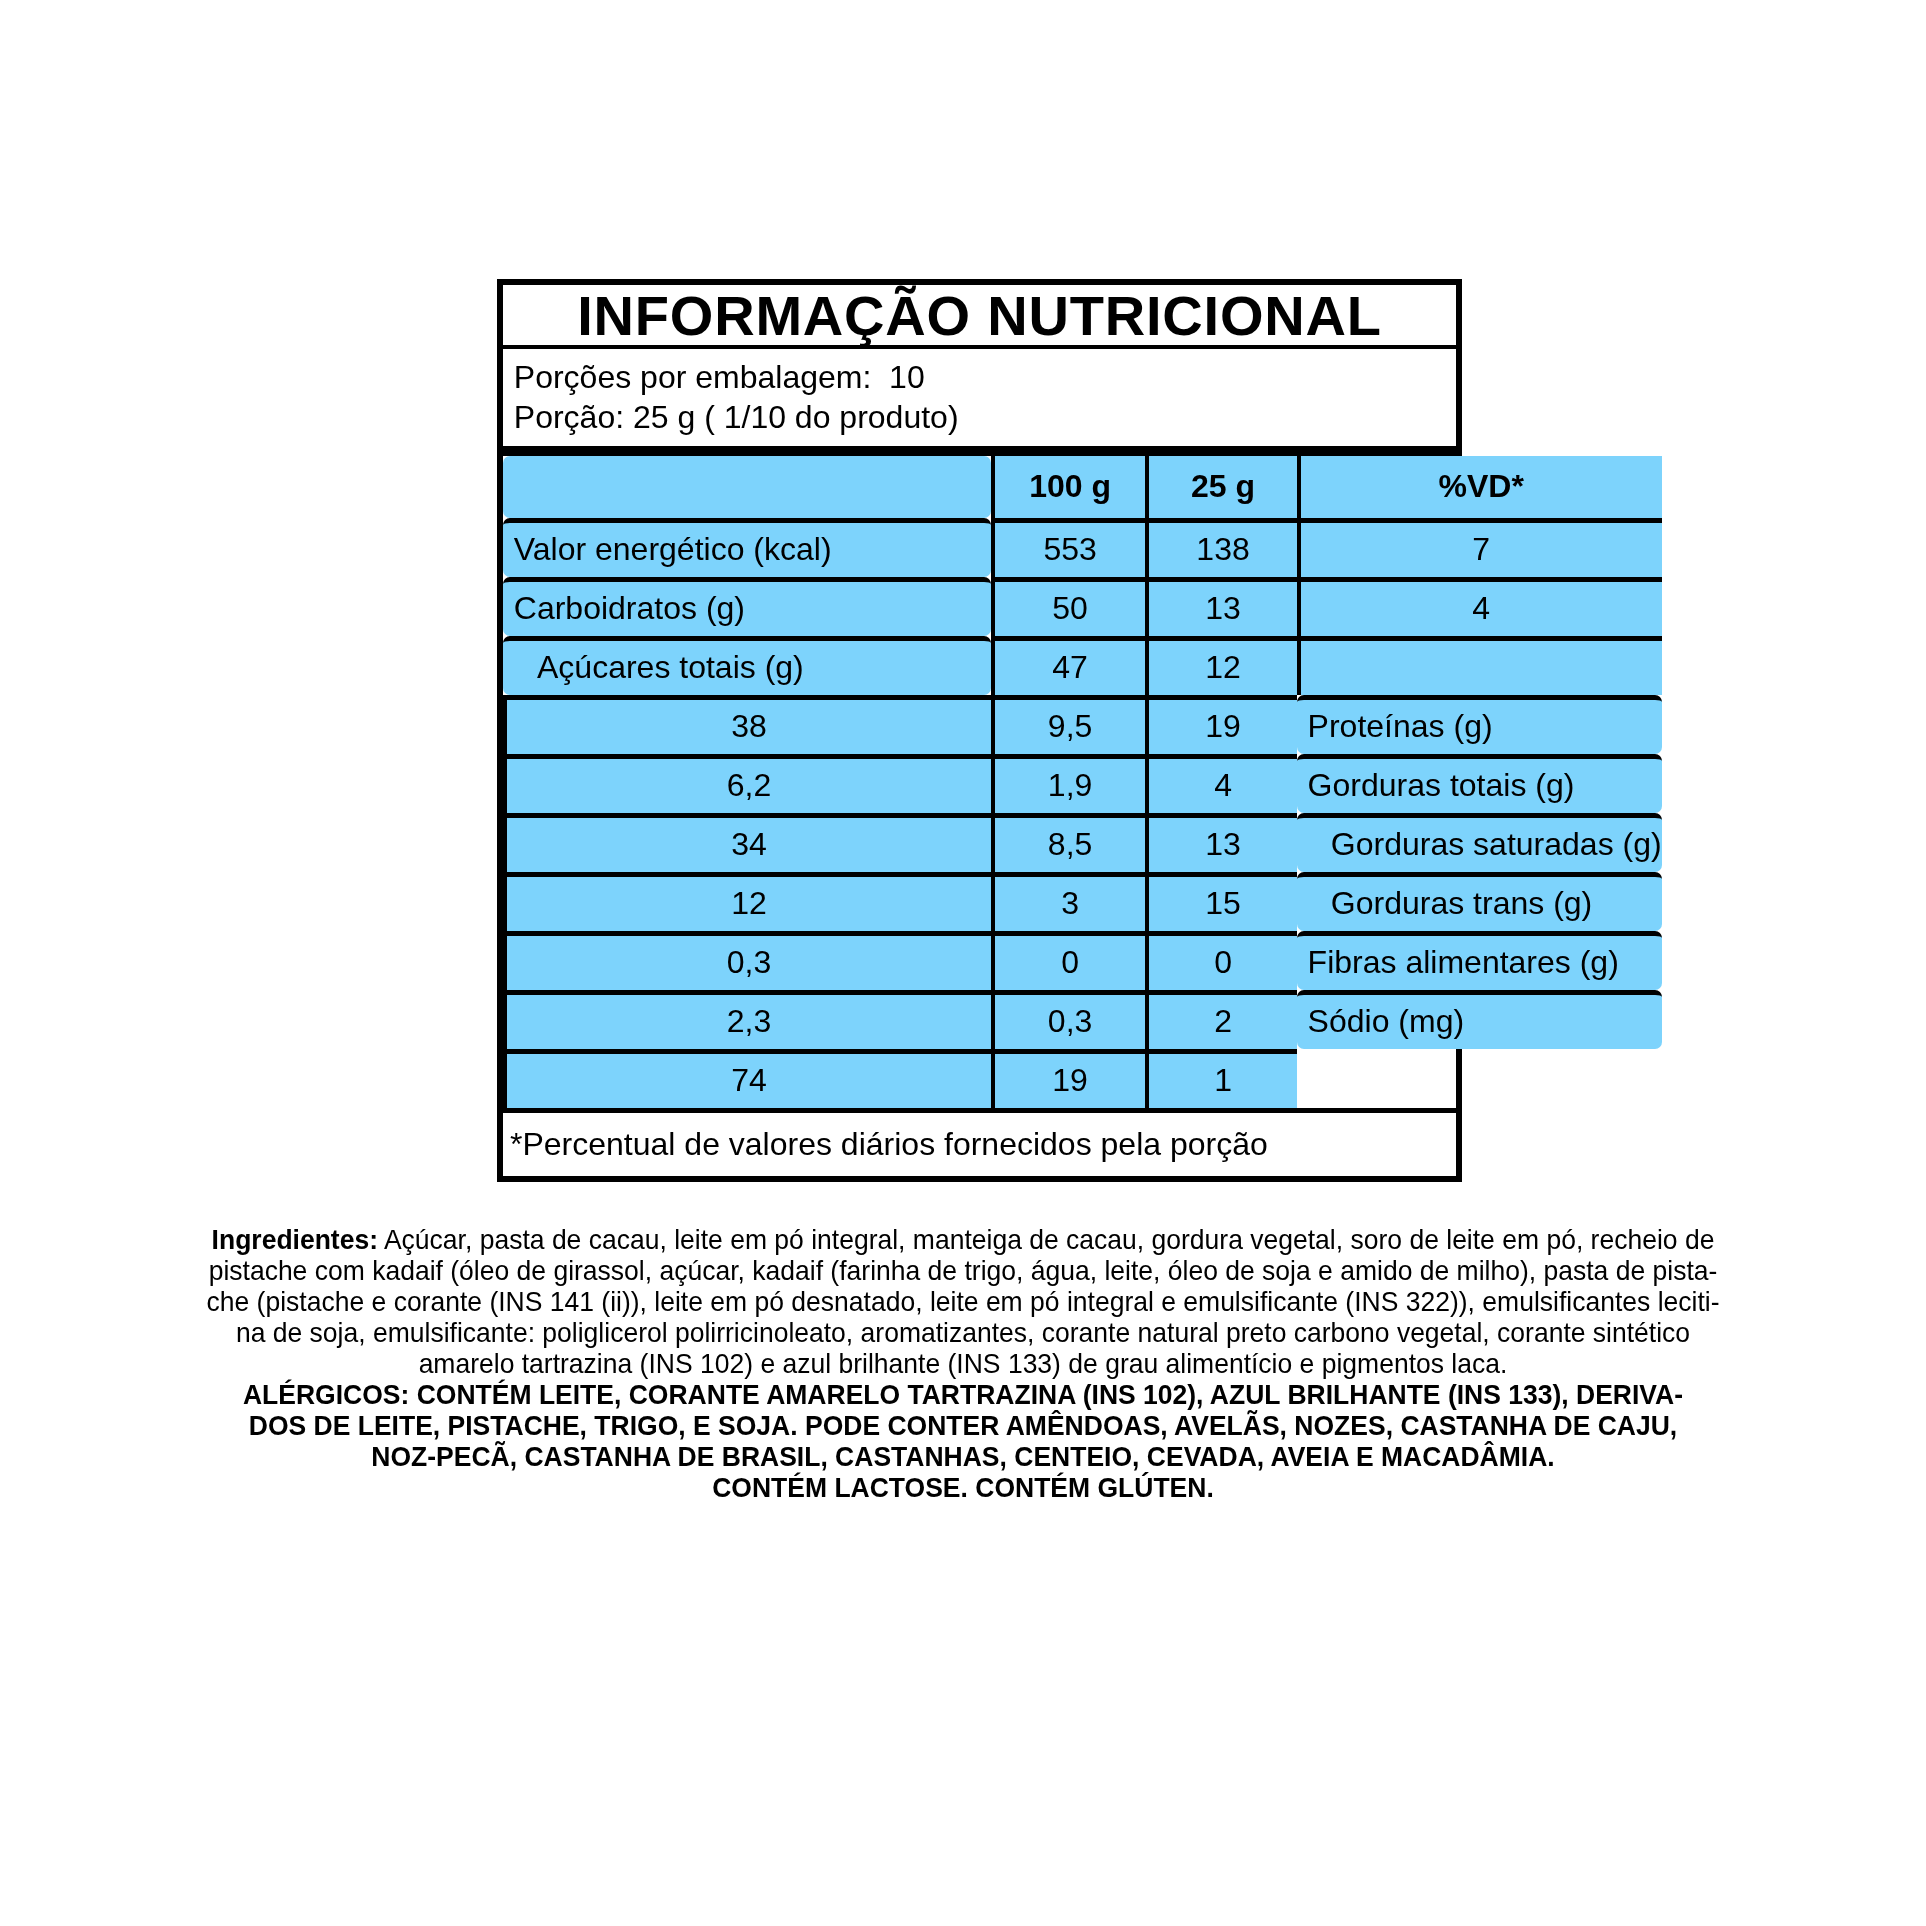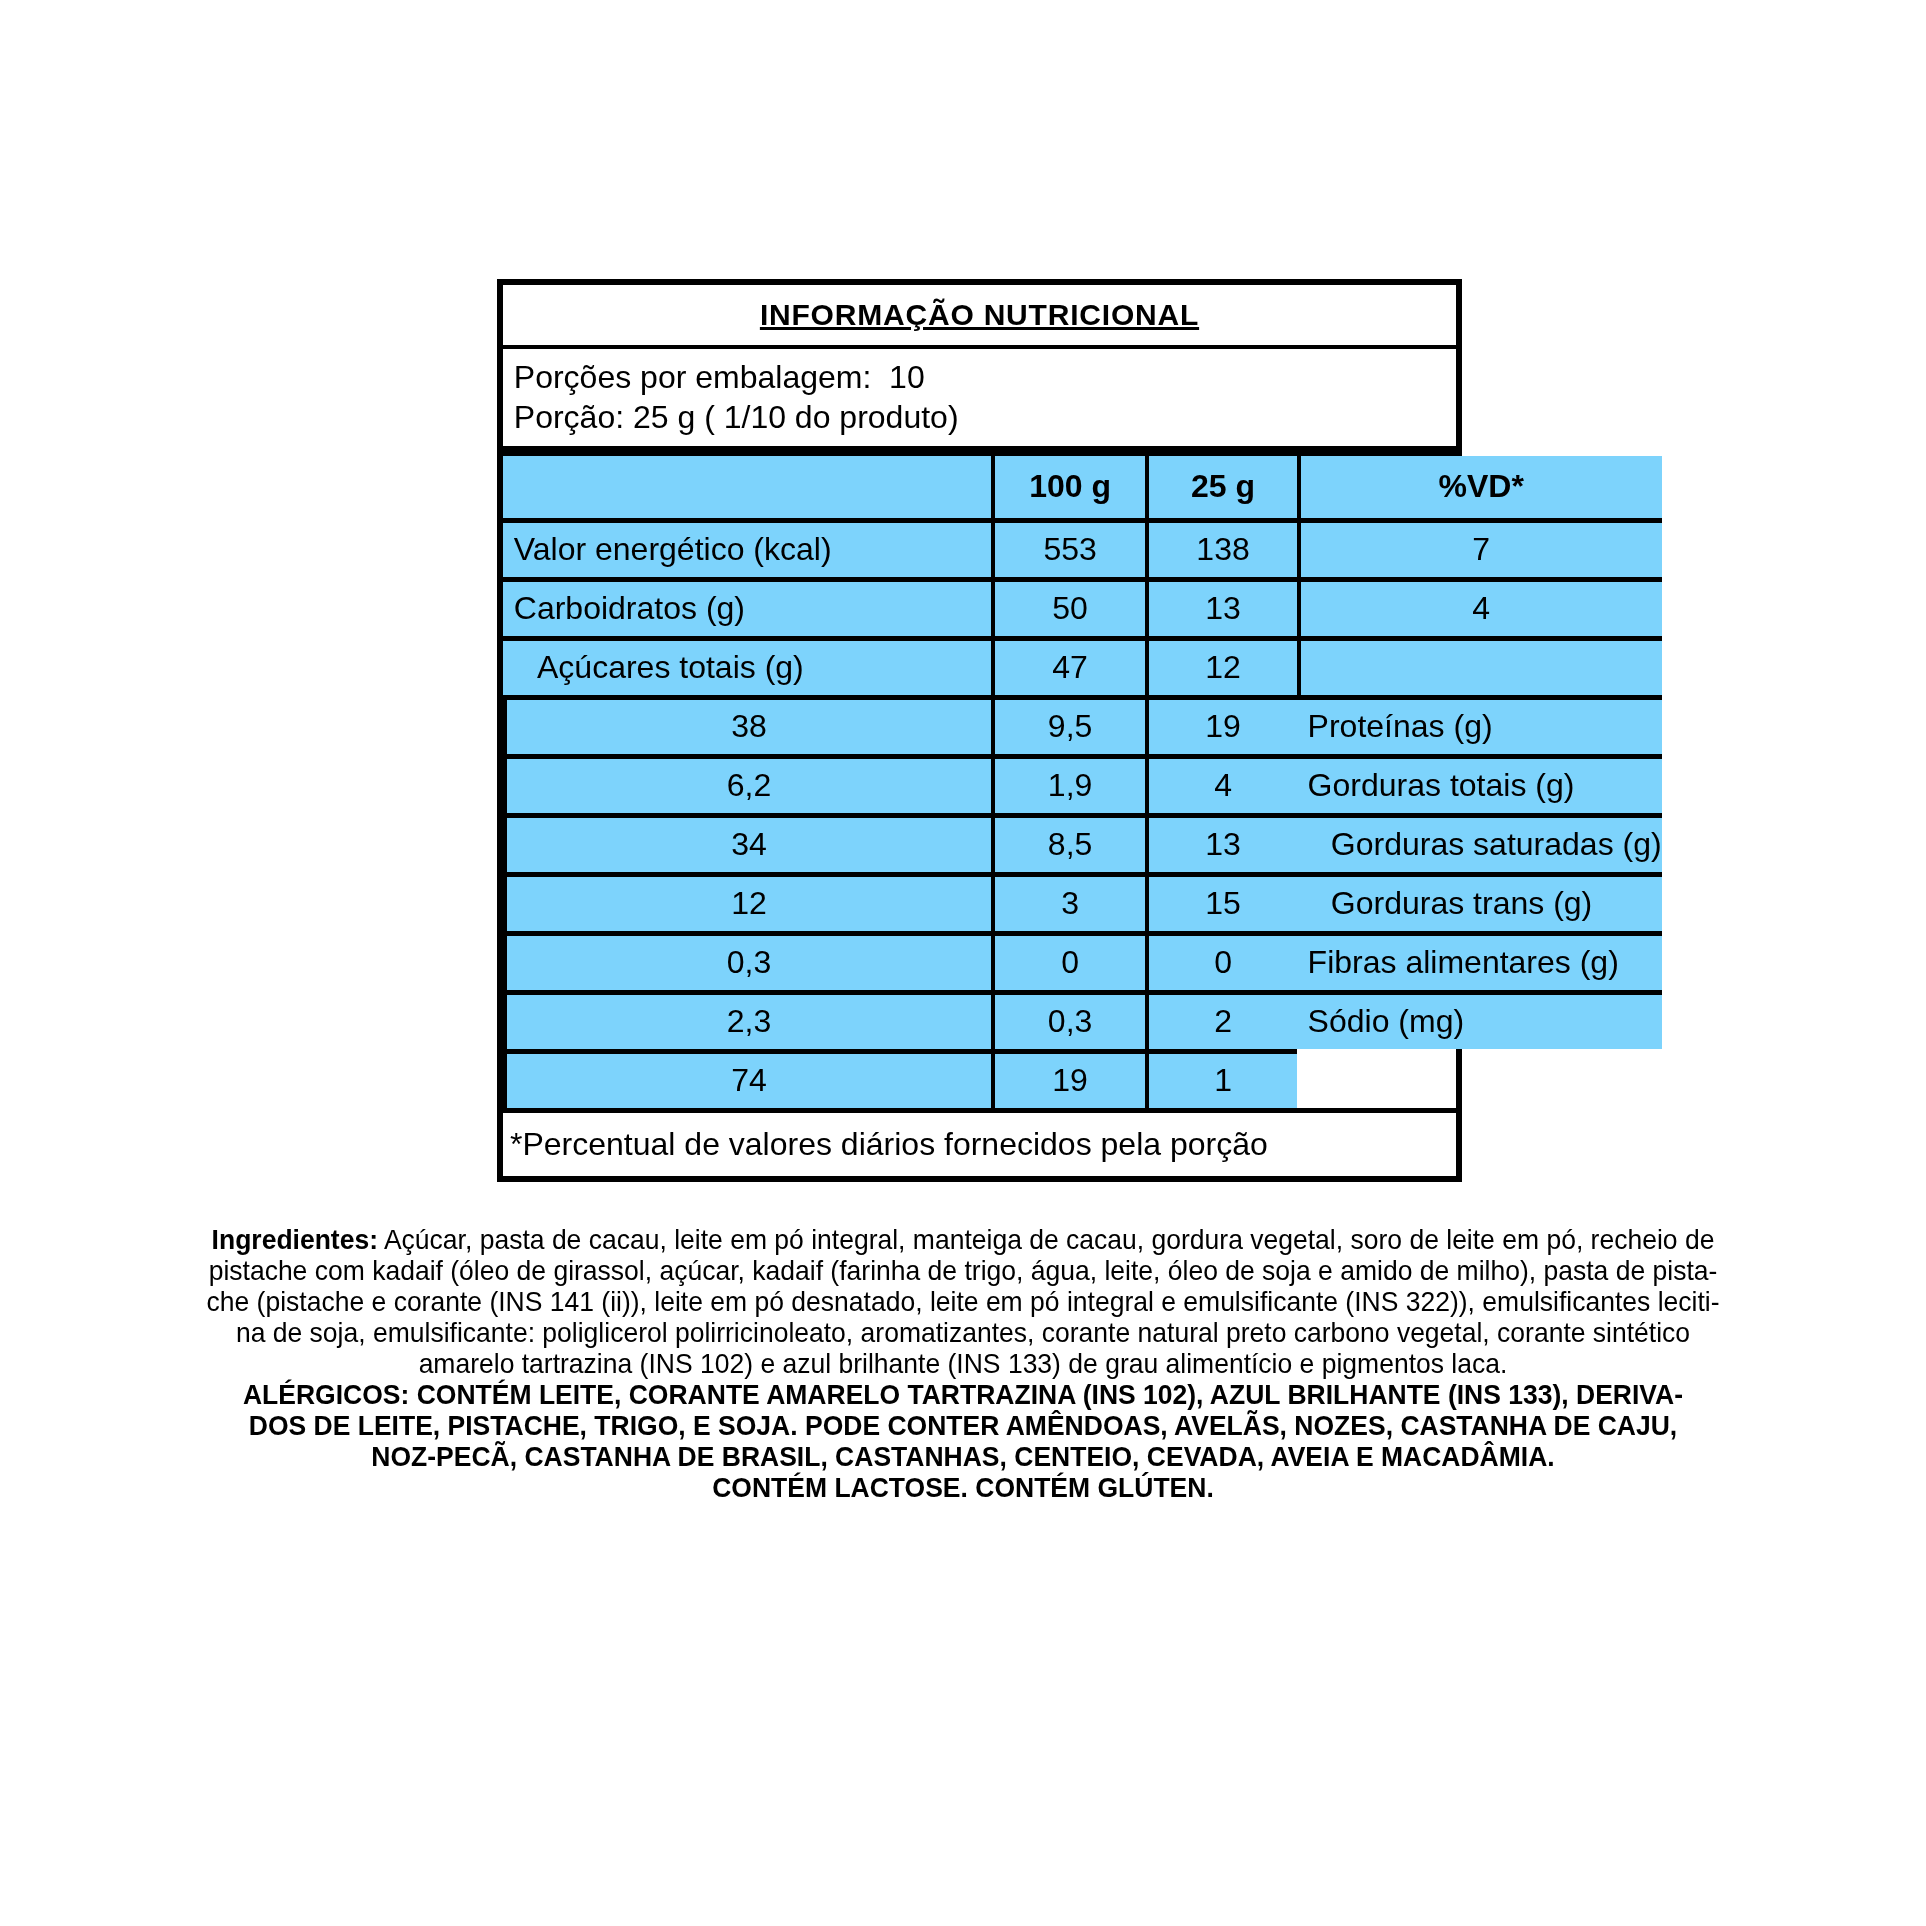--- a/index.html
+++ b/index.html
@@ -26,25 +26,24 @@
     box-sizing: border-box;
     border: 6.2px solid #000;
     background: #fff;
   }
   .nt-title {
     height: 60px;
     border-bottom: 4.6px solid #000;
     display: flex;
     align-items: center;
     justify-content: center;
-    font-size: 30px;
+    font-size: 56px;
     font-weight: bold;
     letter-spacing: 0.8px;
     white-space: pre;
-    text-decoration: underline;
   }
   .nt-portions {
     padding: 7.7px 7.7px 9.2px 10.8px;
   }
   .nt-portions .p-line {
     font-size: 32px;
     line-height: 40px;
     white-space: pre;
   }
   .nt-thickbar {
@@ -77,20 +76,21 @@
     border-left: 4.6px solid #000;
   }
   .cell.data {
     height: 59px;
     border-top: 5.4px solid #000;
   }
   .cell.lbl {
     justify-content: flex-start;
     padding-left: 10.8px;
     white-space: pre;
+    border-radius: 7px;
   }
   .cell.lbl.i1 { padding-left: 34px; }
   .cell.lbl.i2 { padding-left: 59px; }
   .nt-footnote {
     border-top: 5.4px solid #000;
     height: 63px;
     display: flex;
     align-items: center;
     padding-left: 7px;
     font-size: 32px;

